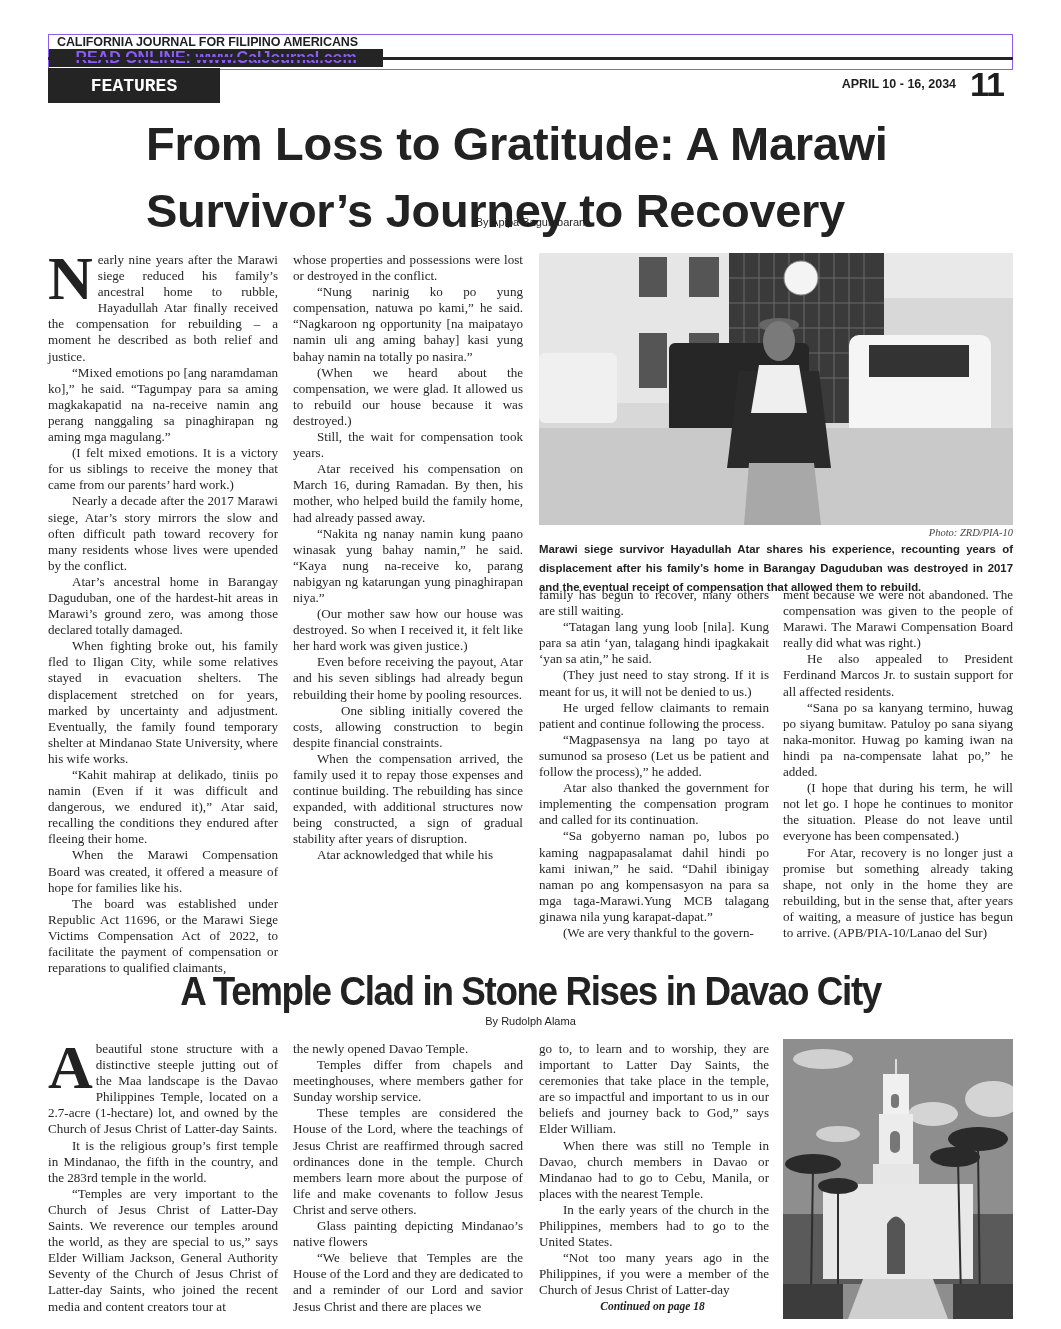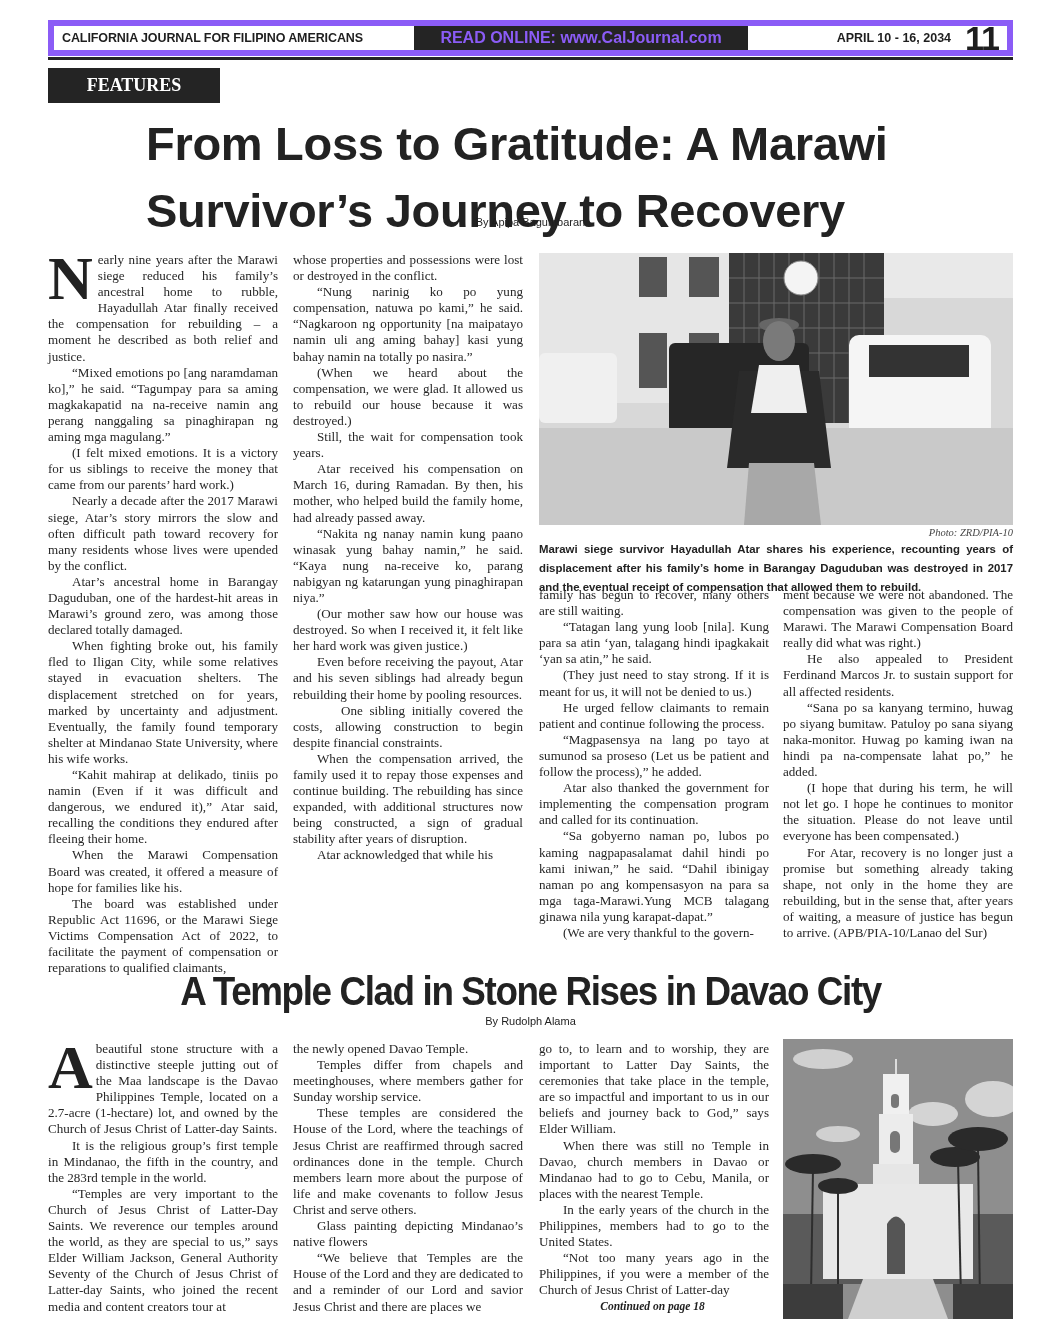--- a/index.html
+++ b/index.html
@@ -1,33 +1,33 @@
 <!DOCTYPE html>
 <html><head>
 <meta charset="utf-8">
 <style>
   * { box-sizing: border-box; margin: 0; padding: 0; }
   html, body { width: 1061px; height: 1329px; background: #ffffff; overflow: hidden; }
   body { position: relative; color: #1e1e1e; font-family: "Liberation Serif", serif; }
 
   
-  .masthead { position: absolute; left: 48px; top: 20px; width: 965px; height: 36px;
-    border: 6px solid #8b5cf6; display: flex; align-items: stretch; }
+  .masthead { position: absolute; left: 48px; top: 34px; width: 965px; height: 36px;
+    border: 1px solid #8b5cf6; display: flex; align-items: stretch; flex-direction: column; }
   .mast-left { width: 360px; padding-left: 8px; display: flex; align-items: center;
     font-family: "Liberation Sans", sans-serif; font-weight: bold; font-size: 12.5px; letter-spacing: -0.1px; }
   .mast-mid { width: 334px; background: #242424; color: #8b5cf6; display: flex; align-items: center; justify-content: center;
     font-family: "Liberation Sans", sans-serif; font-weight: bold; font-size: 16px; }
   .mast-right { flex: 1; display: flex; align-items: center; justify-content: flex-end; padding-right: 8px;
     font-family: "Liberation Sans", sans-serif; font-weight: bold; }
   .mast-date { font-size: 12.5px; margin-right: 14px; }
   .mast-page { font-size: 34px; line-height: 1; letter-spacing: -1px; }
   .mast-rule { position: absolute; left: 48px; top: 57px; width: 965px; height: 3px; background: #242424; }
 
   .section-tab { position: absolute; left: 48px; top: 68px; width: 172px; height: 35px; background: #242424; color: #fff;
-    display: flex; align-items: center; justify-content: center; font-family: Liberation Serif, serif; font-weight: bold; font-size: 18px; }
+    display: flex; align-items: center; justify-content: center; font-family: Liberation Mono, monospace; font-weight: bold; font-size: 18px; }
 
   
   .headline1 { position: absolute; left: 146px; top: 110px; width: 820px;
     font-family: "Liberation Sans", sans-serif; font-weight: bold; font-size: 47px; line-height: 67px; color: #222; letter-spacing: -0.3px; }
   .byline1 { position: absolute; left: 0; width: 1061px; top: 216px; text-align: center;
     font-family: "Liberation Sans", sans-serif; font-size: 11px; }
 
   
   .col { position: absolute; font-size: 13.1px; line-height: 16.1px; text-align: justify; hyphens: manual; color: #262626; }
   .col p { text-indent: 24px; }

